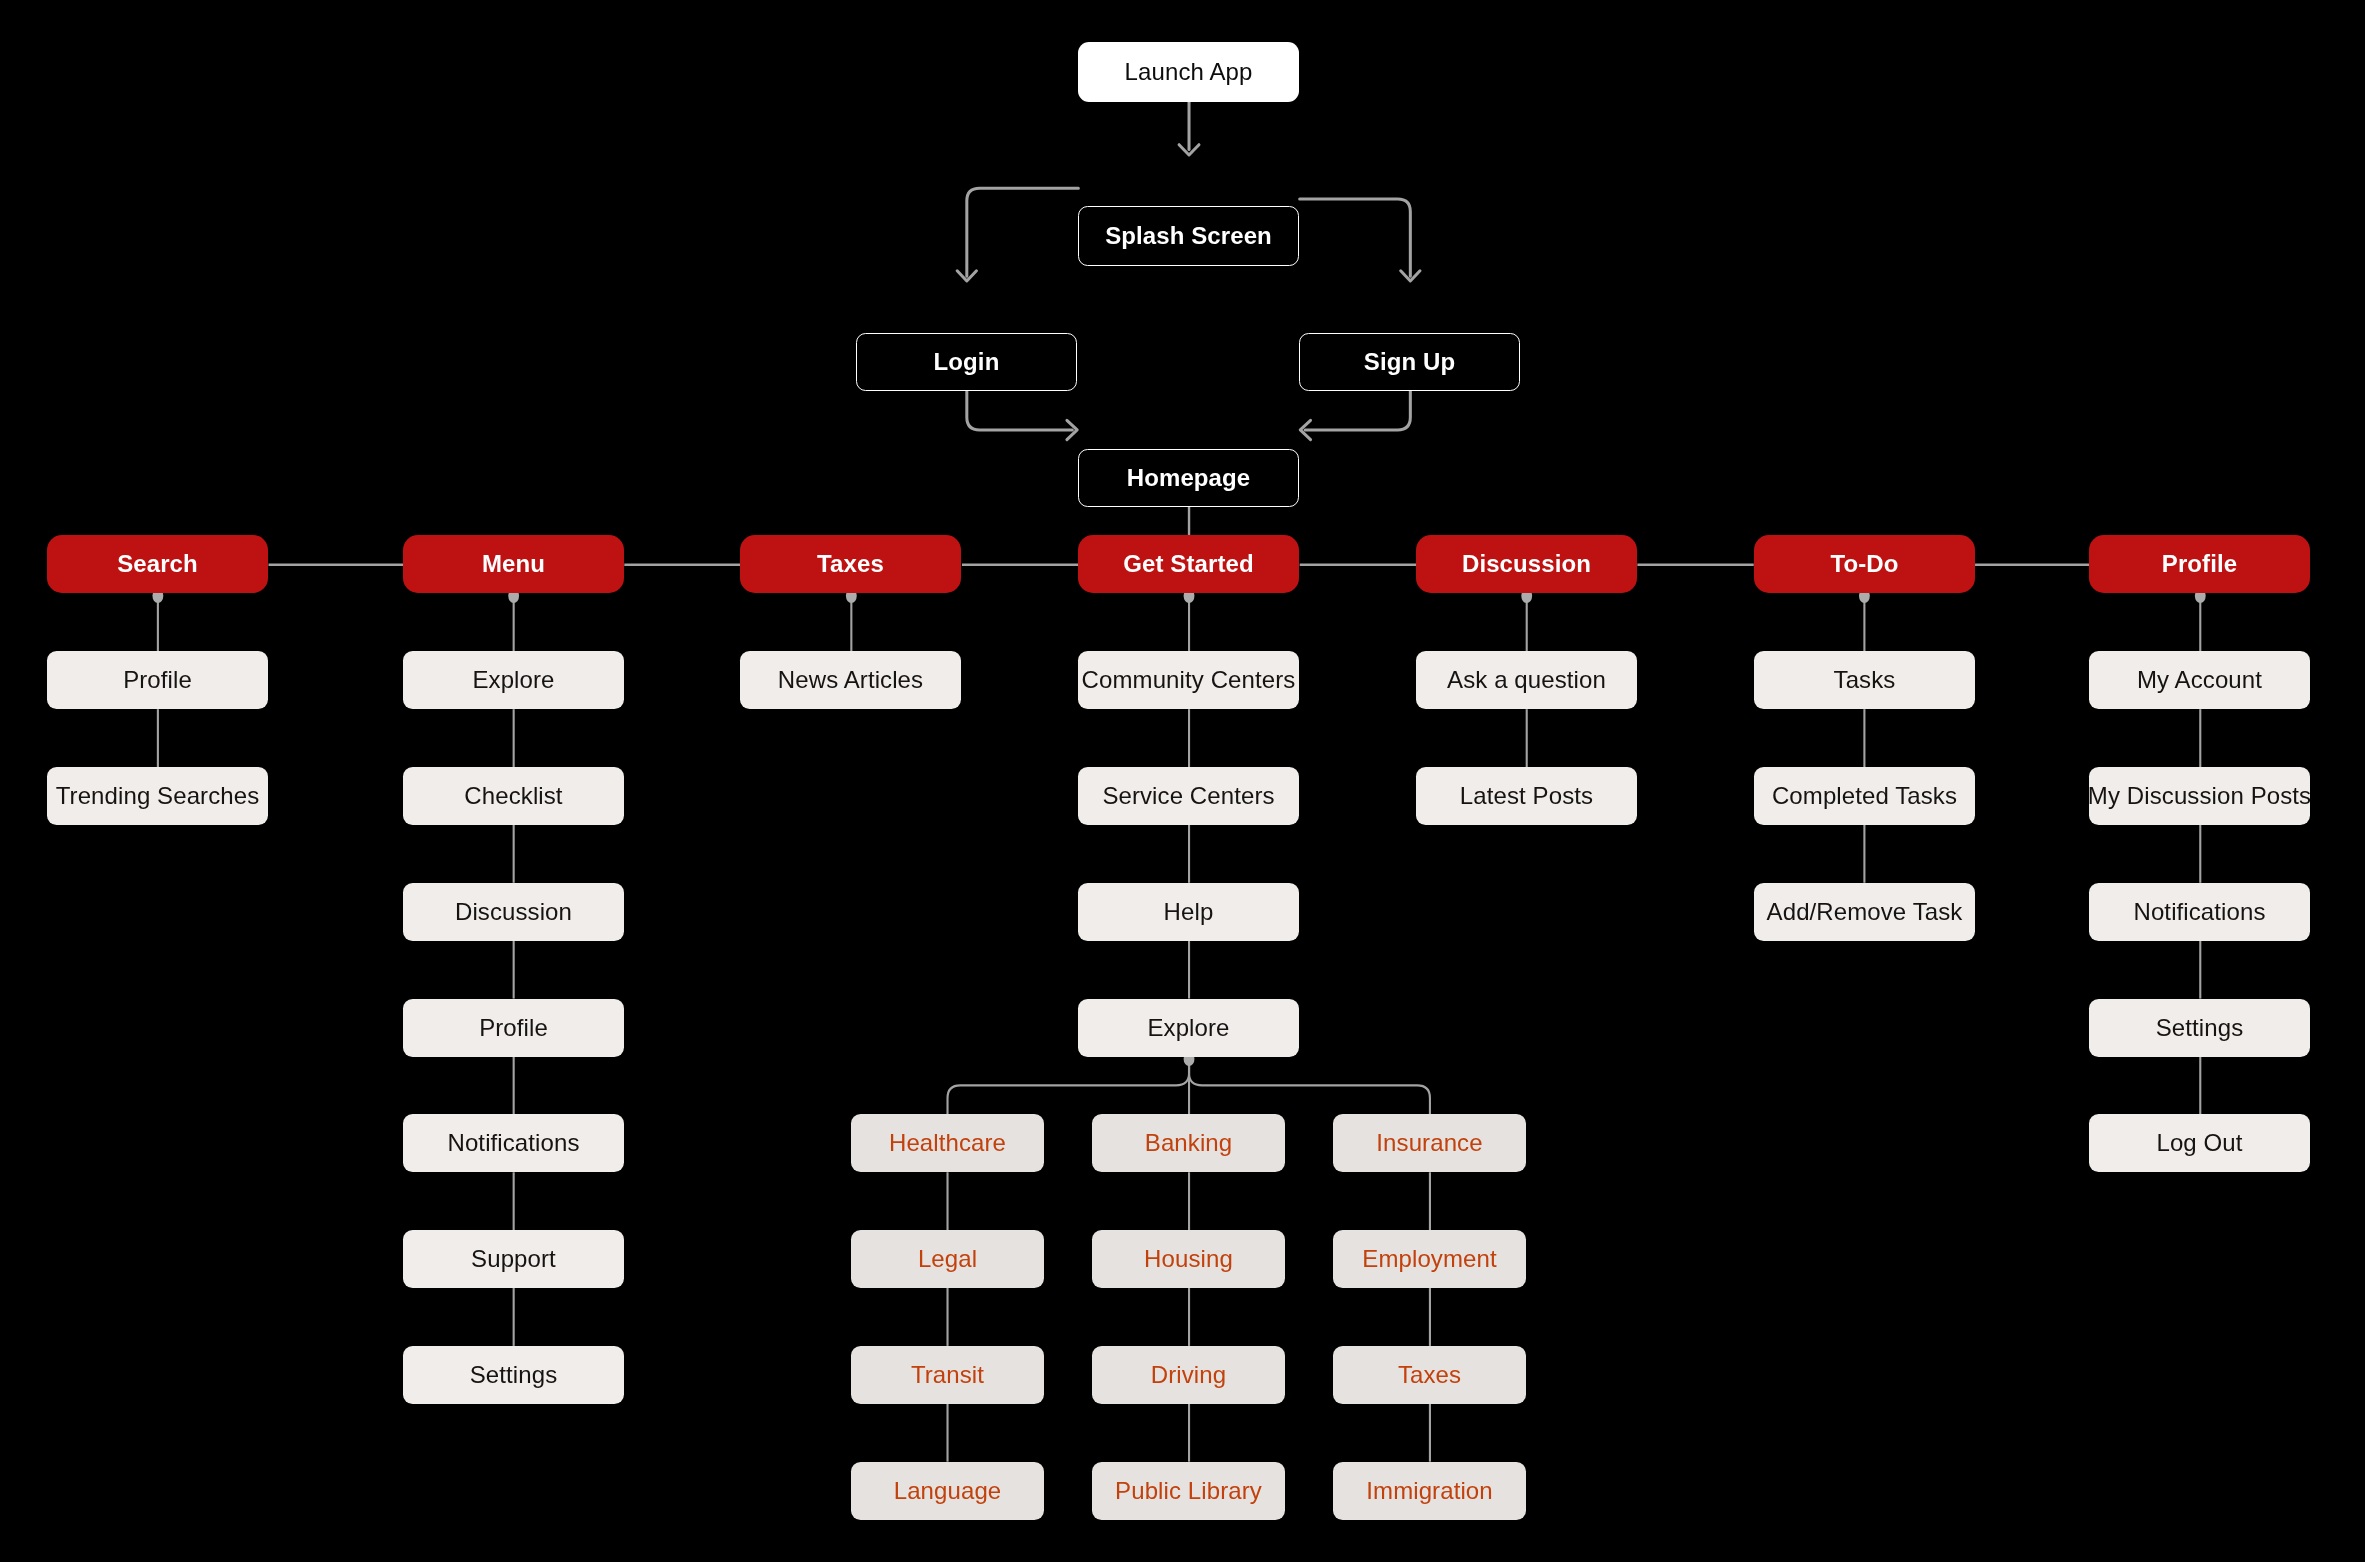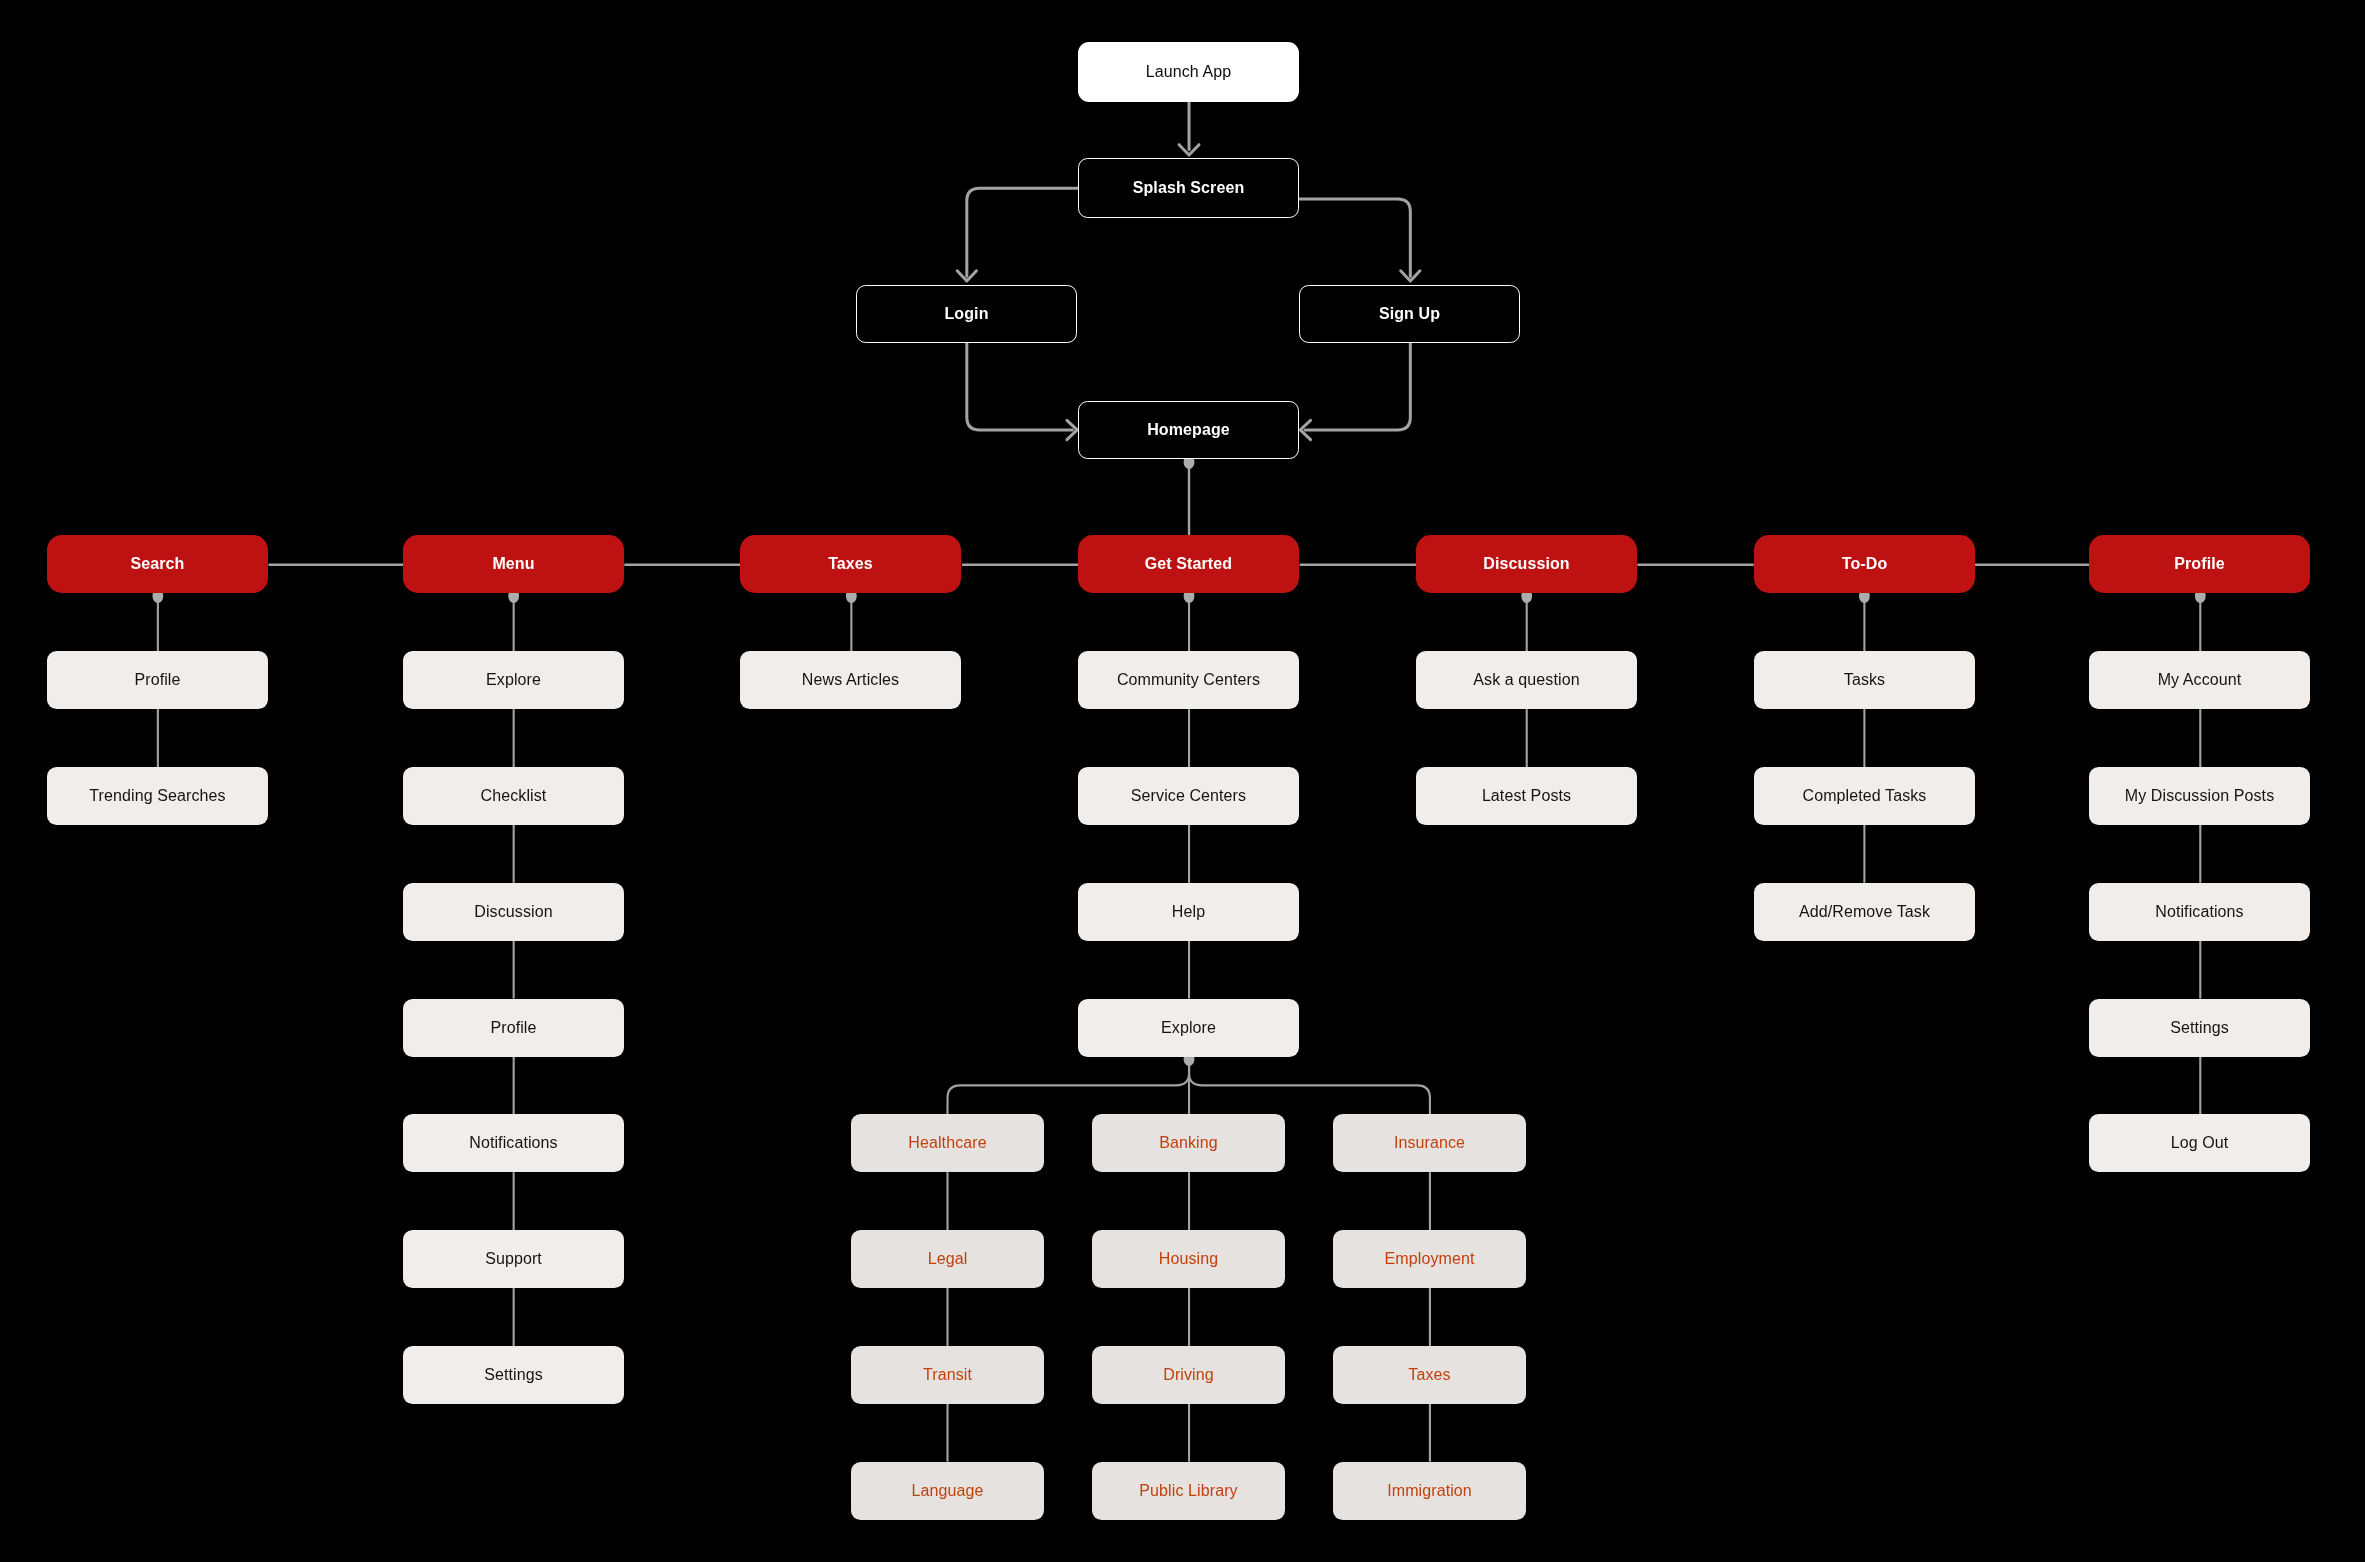--- a/index.html
+++ b/index.html
@@ -2,24 +2,24 @@
 <html style="font-size:9.6px"><head>
 <meta charset="utf-8">
 <style>
   html,body{margin:0;padding:0;background:#000;}
   body{width:2366px;height:1563px;position:relative;overflow:hidden;
        font-family:"Liberation Sans","DejaVu Sans",sans-serif;}
   #canvas{position:absolute;inset:0;width:2366px;height:1563px;background:#000;}
   #connectors{position:absolute;left:0;top:0;}
   .node{position:absolute;display:flex;align-items:center;justify-content:center;
         box-sizing:border-box;width:221px;height:58px;border-radius:9.6px;
-        font-size:16px;letter-spacing:0.1px;white-space:nowrap;}
+        font-size:24px;letter-spacing:0.1px;white-space:nowrap;}
   .node span{pointer-events:none;}
   .white-box{background:#ffffff;color:#0d0d0d;height:60px;border-radius:11px;font-weight:500;}
-  .dark-box{background:#000000;color:#ffffff;border:1.8px solid #ffffff;border-radius:9.6px;font-weight:600;}
+  .dark-box{background:#000000;color:#ffffff;border:1.8px solid #ffffff;border-radius:9.6px;font-weight:600;margin-top:48px;}
   .dark-box.tall{height:60px;}
   .red-box{background:#BE1212;color:#ffffff;height:58px;border-radius:15px;font-weight:700;}
   .child-box{background:#F0EDEA;color:#161413;font-weight:500;}
   .branch-box{background:#E5E2DF;color:#c2410c;font-weight:500;width:193px;}
 </style>
 </head>
 <body>
 
 <div id="canvas">
 

